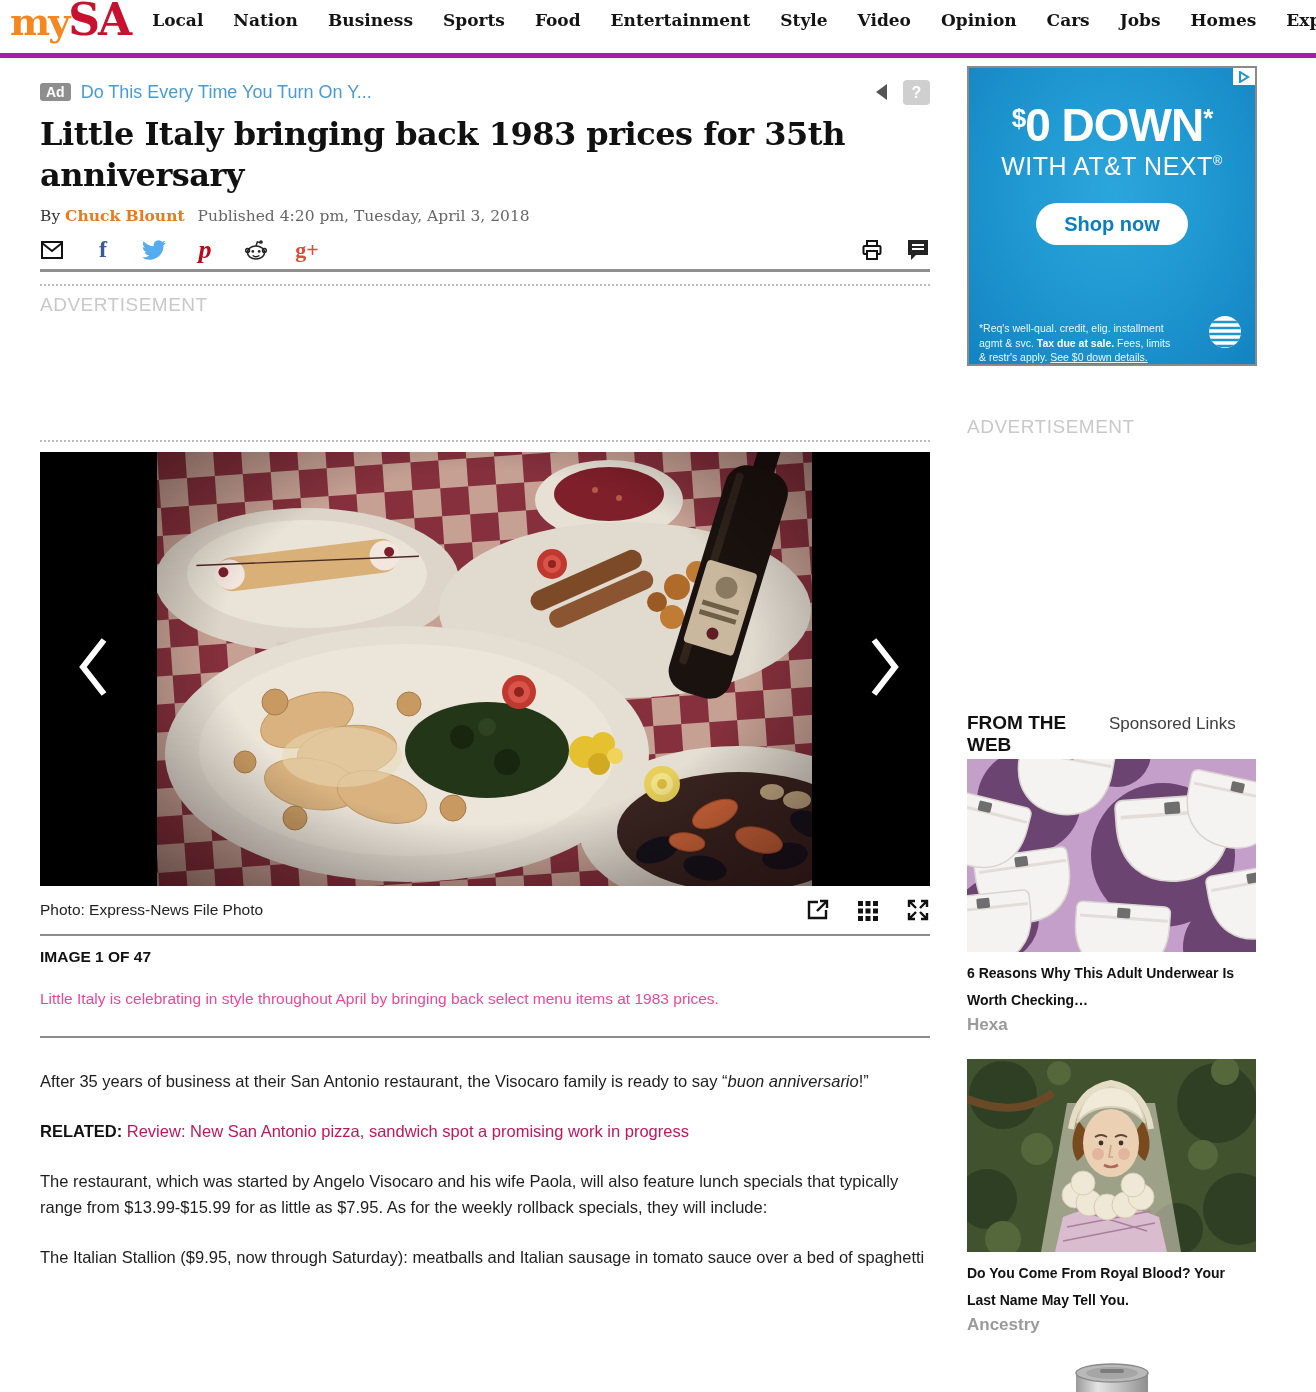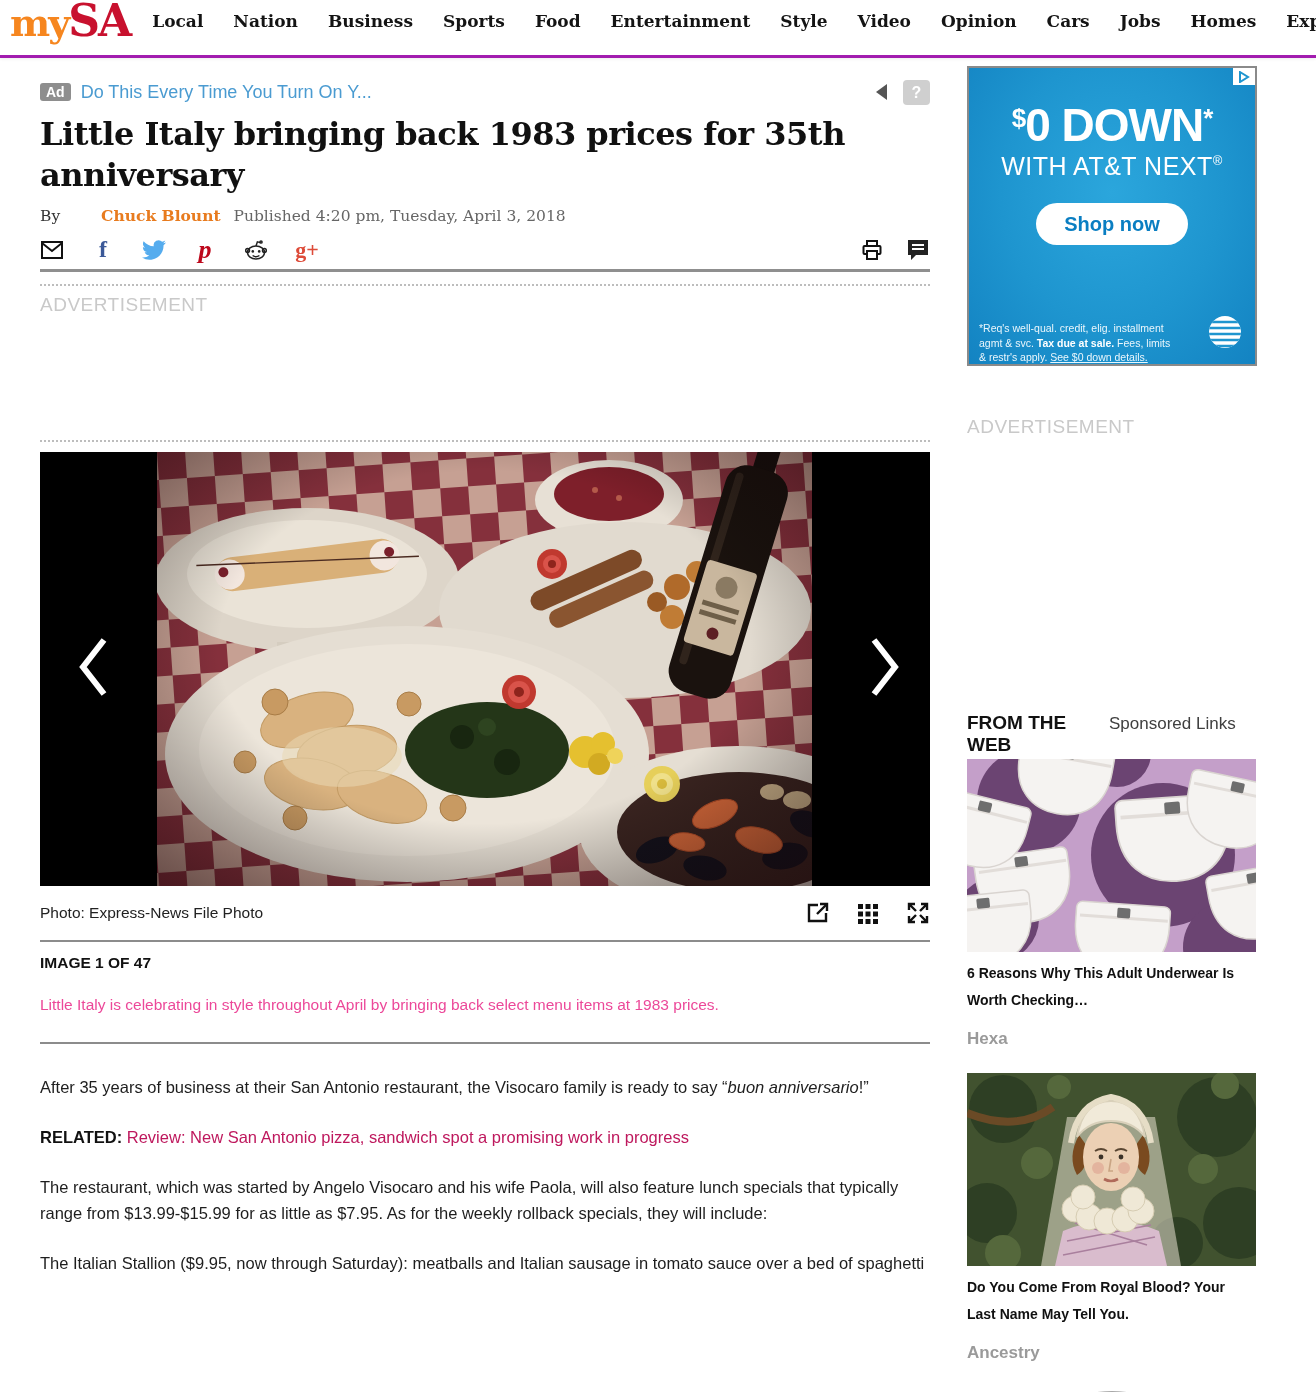--- a/index.html
+++ b/index.html
@@ -1,21 +1,21 @@
 <!DOCTYPE html>
 <html><head>
 <meta charset="utf-8">
 <style>
   * { box-sizing: border-box; margin: 0; padding: 0; }
   html,body { width:1316px; height:1392px; overflow:hidden; background:#fff;
     font-family:"Liberation Sans", sans-serif; color:#222; }
 
   
   .topnav { display:flex; align-items:center; height:58px; padding:0 14px 13px 10px;
-    border-bottom:3px solid #a21caf; box-shadow:0 1px 3px rgba(0,0,0,.08); background:#fff; }
+    border-bottom:5px solid #a21caf; box-shadow:0 1px 3px rgba(0,0,0,.08); background:#fff; }
   .logo { font-family:"DejaVu Serif", serif; font-weight:bold; letter-spacing:-2px;
     line-height:1; margin-right:22px; white-space:nowrap; }
   .logo-my { color:#f6861f; font-size:38px; }
   .logo-sa { color:#c8112e; font-size:44px; }
   .navitems { display:flex; gap:30px; font-family:"DejaVu Serif", serif; font-weight:bold;
     font-size:17px; color:#141414; white-space:nowrap; }
   .navitems span { cursor:pointer; }
 
   
   .layout { display:flex; align-items:flex-start; }
@@ -29,21 +29,21 @@
   .ad-link { color:#4a9bd1; font-size:18px; margin-left:10px; cursor:pointer; }
   .collapse-arrow { margin-left:auto; width:0; height:0; border-top:8px solid transparent;
     border-bottom:8px solid transparent; border-right:11px solid #555; cursor:pointer; }
   .help-btn { width:27px; height:25px; background:#cfcfcf; border-radius:4px; color:#fff;
     font-weight:bold; font-size:16px; text-align:center; line-height:25px; margin-left:16px; cursor:pointer; }
 
   
   h1.title { font-family:"DejaVu Serif", serif; font-weight:bold; font-size:32px;
     line-height:41px; color:#111; letter-spacing:-.5px; margin-top:10px; }
   .byline { font-family:"DejaVu Serif", serif; font-size:15.5px; color:#333; margin-top:10px; }
-  .author { color:#e87b1e; font-weight:bold; cursor:pointer;margin-left:36px; }
+  .author { color:#e87b1e; font-weight:bold; cursor:pointer; }
   .published { color:#666; margin-left:8px; }
 
   
   .social { display:flex; align-items:center; gap:27px; margin-top:14px;
     padding-bottom:9px; border-bottom:3px solid #8f8f8f; height:33px; }
   .sicon { width:24px; height:24px; display:flex; align-items:center; justify-content:center; cursor:pointer; }
   .sicon.fb { color:#3b5998; font-weight:bold; font-size:24px; font-family:"Liberation Serif",serif; }
   .sicon.pin { color:#bd081c; font-weight:bold; font-style:italic; font-size:26px; font-family:"Liberation Serif",serif; }
   .sicon.gp { color:#dd4b39; font-weight:bold; font-size:22px; font-family:"Liberation Serif",serif; }
   .social-right { margin-left:auto; display:flex; gap:22px; }
@@ -53,21 +53,21 @@
   .adslot { height:112px; }
 
   
   .carousel { position:relative; width:890px; height:434px; background:#000; margin-top:10px; }
   .photo-wrap { position:absolute; left:117px; top:0; width:655px; height:434px; cursor:pointer; }
   .chev { position:absolute; top:50%; transform:translateY(-50%); cursor:pointer;
     filter:drop-shadow(0 1px 2px rgba(0,0,0,.7)); }
   .chev.prev { left:38px; }
   .chev.next { right:30px; }
 
-  .caption-bar { display:flex; align-items:center; height:56px; border-bottom:2px solid #8c8c8c; }
+  .caption-bar { display:flex; align-items:center; height:50px; border-bottom:2px solid #8c8c8c; }
   .photo-credit { font-size:15.5px; color:#222; }
   .caption-tools { margin-left:auto; display:flex; gap:26px; align-items:center; }
   .caption-tools .tool { cursor:pointer; display:flex; }
 
   .img-counter { font-weight:bold; font-size:15.5px; margin-top:12px; color:#111; }
   .img-caption { font-size:15.5px; margin-top:24px; color:#ec4899; }
   .divider { border-top:2px solid #8c8c8c; margin-top:28px; }
 
   
   .body p { font-size:16.5px; line-height:26px; margin-top:24px; color:#1e1e1e; }
@@ -96,21 +96,21 @@
 
   .sb-advert-label { color:#c9c9c9; font-size:19px; letter-spacing:.5px; margin-top:50px; }
 
   .ftw { display:flex; margin-top:274px; align-items:flex-start; }
   .ftw-title { font-weight:bold; font-size:19px; line-height:22px; color:#111; width:120px; }
   .ftw-sponsored { font-size:17px; color:#3f3f3f; margin-left:22px; margin-top:2px;text-align:right; }
 
   .sp-card { margin-top:3px; }
   .sp-img { width:289px; height:193px; overflow:hidden; display:block; cursor:pointer; }
   .sp-title { font-weight:bold; font-size:14px; line-height:27px; color:#111; margin-top:8px; cursor:pointer; }
-  .sp-source { color:#9a9a9a; font-size:17px; font-weight:bold; margin-top:15px; }
+  .sp-source { color:#9a9a9a; font-size:17px; font-weight:bold; margin-top:1px; }
   .sp-card.second { margin-top:24px; }
   .koozie { margin:26px 0 0 85px; }
 </style>
 </head>
 <body>
 
 <div class="topnav">
   <div class="logo"><span class="logo-my">my</span><span class="logo-sa">SA</span></div>
   <div class="navitems">
     <span>Local</span>

